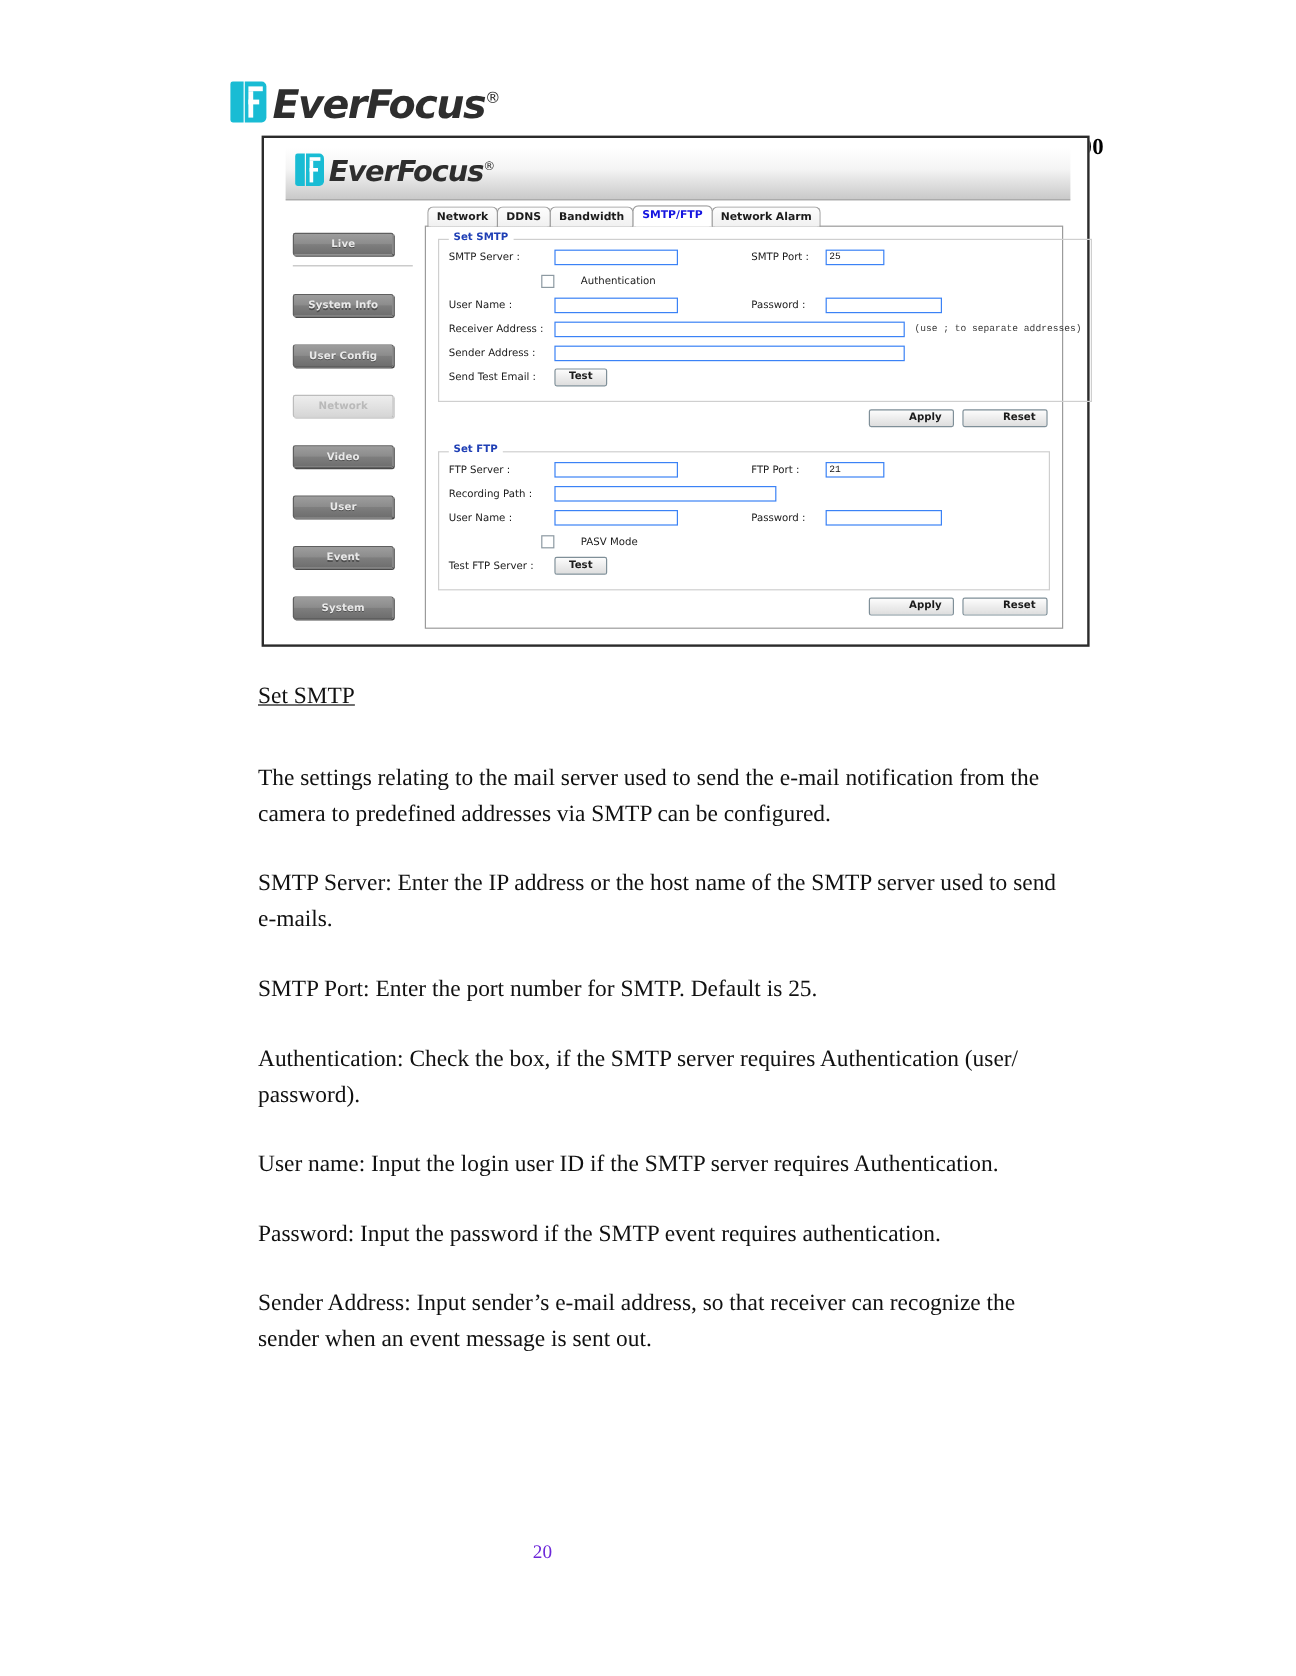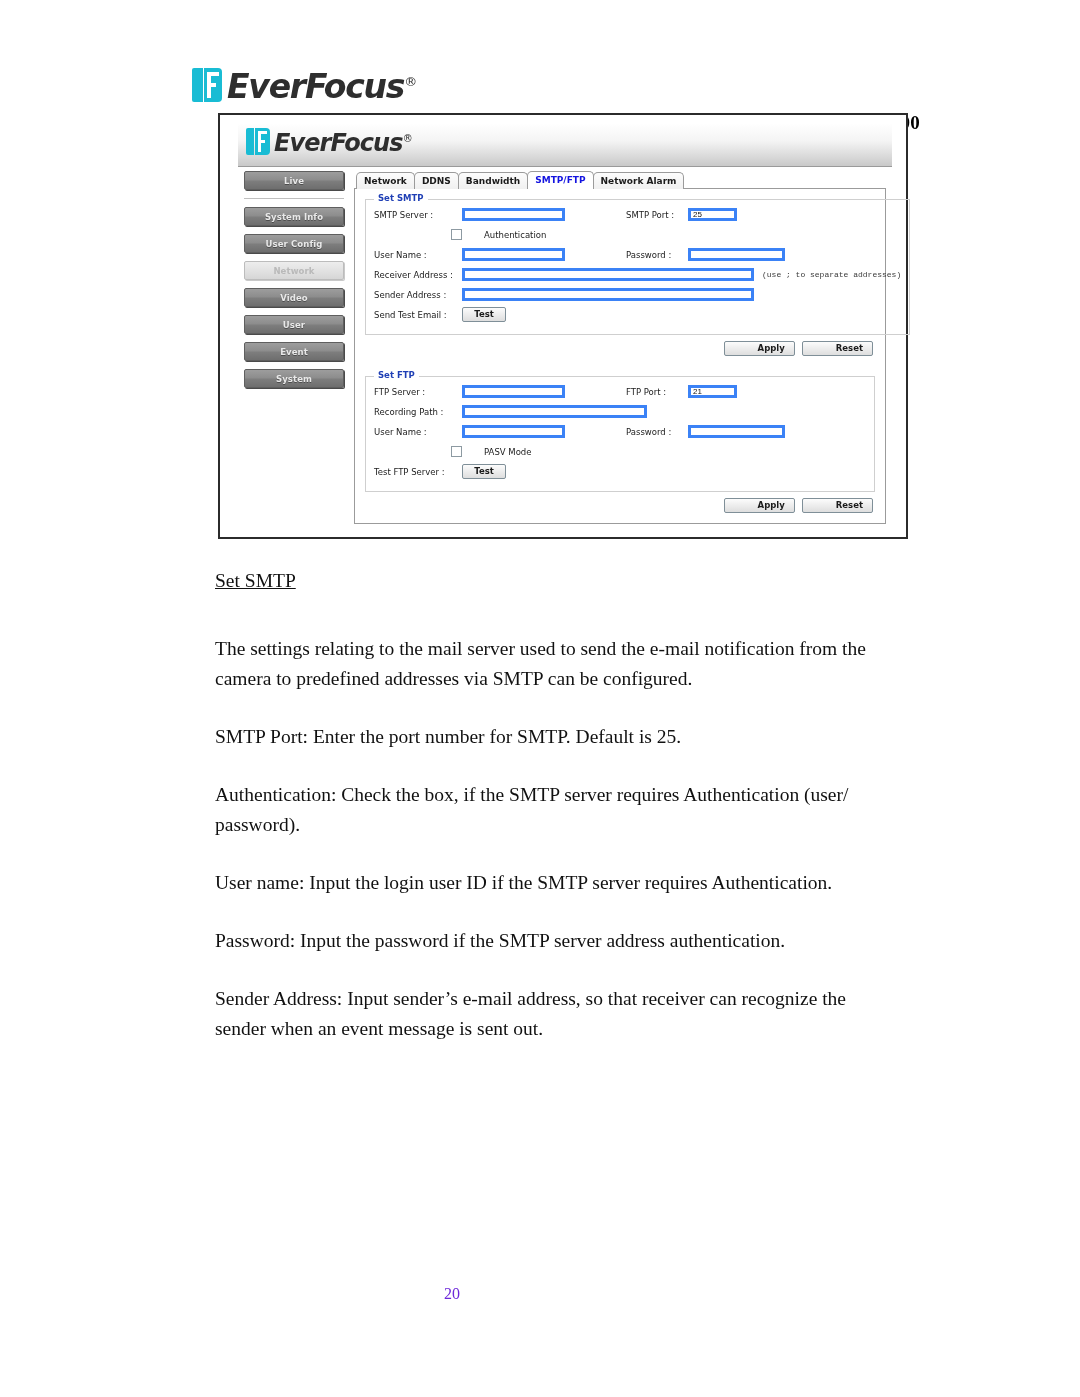--- a/index.html
+++ b/index.html
@@ -148,36 +148,37 @@
   .app-logo .brand-reg { font-size: 10px; }
 
   
   .nav {
     position: absolute;
     left: 6px;
     top: 48px;
     width: 104px;
   }
   .nav-btn {
-    width: 100px;
+    width: 84px;
     height: 19px;
     margin-bottom: 8px;
     background: linear-gradient(to bottom, #9d9d9d 0%, #8c8c8c 48%, #7e7e7e 52%, #6e6e6e 100%);
     border: 1px solid #5f5f5f;
     border-radius: 2px;
     box-shadow: 1px 1px 0 #4a4a4a;
     color: #e9e9e9;
     font-family: "DejaVu Sans", sans-serif;
     font-weight: bold;
     font-size: 8.5px;
     line-height: 19px;
     text-align: center;
     box-sizing: border-box;
     letter-spacing: 0.1px;
     text-shadow: 0 1px 0 rgba(0,0,0,0.35);
+    margin-top: 23px;
   }
   .nav-btn.active {
     background: linear-gradient(to bottom, #ededed 0%, #e2e2e2 50%, #d6d6d6 100%);
     border: 1px solid #bcbcbc;
     color: #b9b9b9;
     box-shadow: 1px 1px 0 #c9c9c9;
     text-shadow: none;
   }
   .nav-sep {
     width: 100px;
@@ -262,25 +263,25 @@
   }
   .lbl {
     font-family: "DejaVu Sans", sans-serif;
     font-size: 8.5px;
     color: #1b1b1b;
     white-space: nowrap;
   }
   .lbl.l1 { width: 88px; }
   .lbl.l2 { width: 62px; }
   .txt {
-    border: 3px solid #3b82f6;
+    border: 1px solid #3b82f6;
     height: 13px;
     background: #ffffff;
     box-sizing: border-box;
-    font-family: Liberation Sans, sans-serif;
+    font-family: Liberation Mono, monospace;
     font-size: 8px;
     padding: 0 2px;
     line-height: 12px;
     color: #111;
   }
   .w-med  { width: 103px; }
   .w-port { width: 49px; }
   .w-pass { width: 97px; }
   .w-long { width: 292px; }
   .w-path { width: 185px; }
@@ -514,20 +515,21 @@
         </div>
 
       </div>
     </div>
   </div>
 </div>
 
 <div class="doc">
   <h2>Set SMTP</h2>
   <p>The settings relating to the mail server used to send the e-mail notification from the camera to predefined addresses via SMTP can be configured.</p>
+  <p>SMTP Server: Enter the IP address or the host name of the SMTP server used to send e-mails.</p>
   <p>SMTP Port: Enter the port number for SMTP. Default is 25.</p>
   <p>Authentication: Check the box, if the SMTP server requires Authentication (user/ password).</p>
   <p>User name: Input the login user ID if the SMTP server requires Authentication.</p>
-  <p>Password: Input the password if the SMTP server address authentication.</p>
+  <p>Password: Input the password if the SMTP event requires authentication.</p>
   <p>Sender Address: Input sender’s e-mail address, so that receiver can recognize the sender when an event message is sent out.</p>
 </div>
 
 <div class="page-num">20</div>
 
 </body></html>

